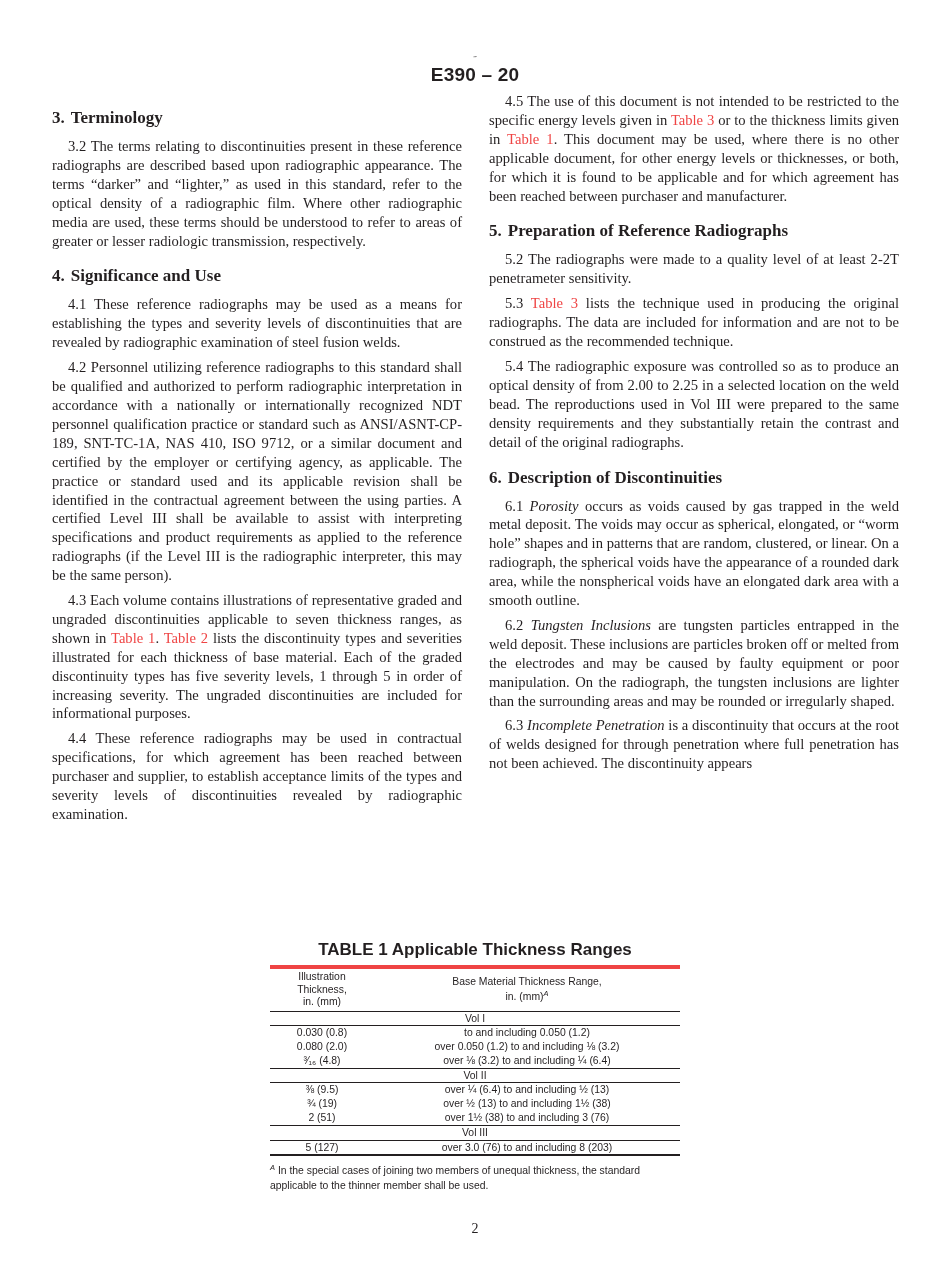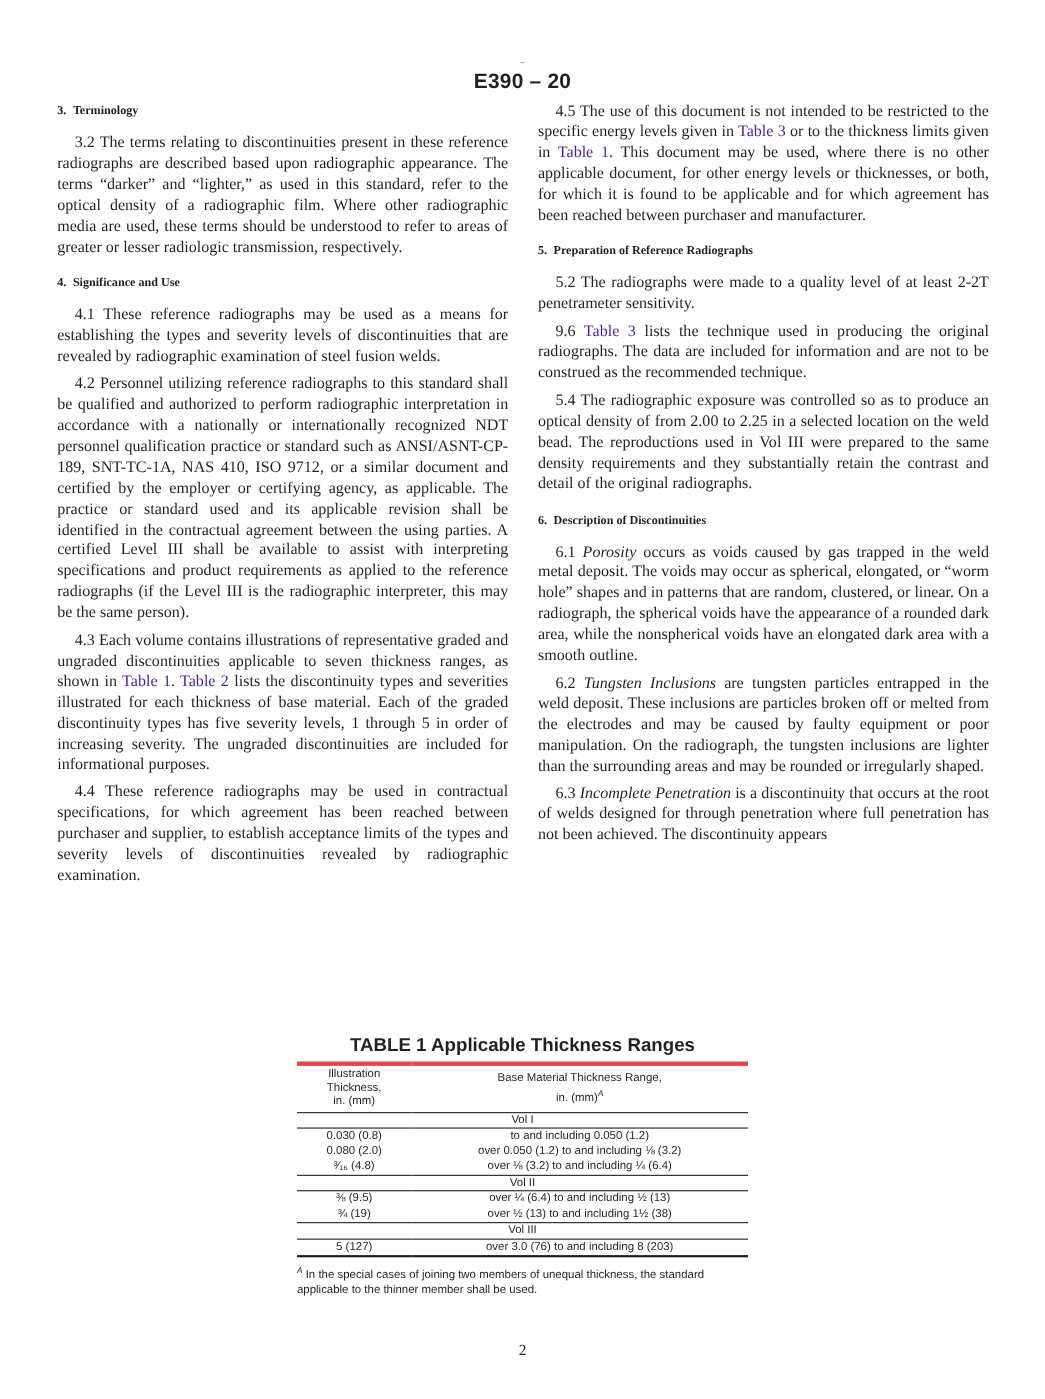--- a/index.html
+++ b/index.html
@@ -3,25 +3,25 @@
 <meta charset="utf-8">
 <style>
   html, body { margin: 0; padding: 0; background: #ffffff; }
   body { width: 950px; height: 1272px; position: relative; overflow: hidden; color: #231f20; }
   .header { position: absolute; top: 56px; left: 0; width: 950px; height: 30px; display: flex; justify-content: center; align-items: center; gap: 6px; flex-direction: column; }
   .logo { width: 40px; height: 26px; }
   .doc-id { font-family: "Liberation Sans", sans-serif; font-weight: bold; font-size: 19px; letter-spacing: 0.2px; }
   .col { position: absolute; top: 92px; width: 410px; font-family: "Liberation Serif", serif; font-size: 14.6px; line-height: 18.9px; text-align: justify; }
   .col.left { left: 52px; }
   .col.right { left: 489px; }
-  .col h2 { font-size: 11px; font-weight: bold; margin: 0 0 10px 0; line-height: 19px; }
+  .col h2 { font-size: 17px; font-weight: bold; margin: 16px 0 10px 0; line-height: 19px; }
   .col h2 .num { margin-right: 6px; }
   .col p { margin: 0 0 6px 0; text-indent: 16px; }
   .col .sec { margin-bottom: 14px; }
-  .link { color: #4c1d95; }
+  .link { color: #ef4444; }
   em { font-style: italic; }
   .table-wrap { position: absolute; top: 940px; left: 270px; width: 410px; font-family: "Liberation Sans", sans-serif; font-size: 10.4px; color: #231f20; }
   .table-title { text-align: center; font-weight: bold; font-size: 17px; margin-bottom: 5px; }
   table { width: 100%; border-collapse: collapse; }
   thead th { font-weight: normal; vertical-align: middle; text-align: center; padding: 2px 0; line-height: 12.5px; }
   thead tr { border-top: 4px solid #ef4444; border-bottom: 1px solid #231f20; }
   td { text-align: center; padding: 0; line-height: 13.8px; }
   td.c1 { width: 104px; }
   tr.vol td { border-bottom: 1px solid #231f20; }
   tr.vol-top td { border-top: 1px solid #231f20; }
@@ -55,21 +55,21 @@
   </div>
 </div>
 
 <div class="col right">
   <div class="sec">
     <p><span>4.5  The use of this document is not intended to be restricted to the specific energy levels given in </span><span class="link">Table 3</span><span> or to the thickness limits given in </span><span class="link">Table 1</span><span>. This document may be used, where there is no other applicable document, for other energy levels or thicknesses, or both, for which it is found to be applicable and for which agreement has been reached between purchaser and manufacturer.</span></p>
   </div>
   <div class="sec">
     <h2><span class="num">5.</span><span>Preparation of Reference Radiographs</span></h2>
     <p>5.2  The radiographs were made to a quality level of at least 2-2T penetrameter sensitivity.</p>
-    <p><span>9.6  </span><span class="link">Table 3</span><span> lists the technique used in producing the original radiographs. The data are included for information and are not to be construed as the recommended technique.</span></p>
+    <p><span>5.3  </span><span class="link">Table 3</span><span> lists the technique used in producing the original radiographs. The data are included for information and are not to be construed as the recommended technique.</span></p>
     <p>5.4 The radiographic exposure was controlled so as to produce an optical density of from 2.00 to 2.25 in a selected location on the weld bead. The reproductions used in Vol III were prepared to the same density requirements and they substantially retain the contrast and detail of the original radiographs.</p>
   </div>
   <div class="sec">
     <h2><span class="num">6.</span><span>Description of Discontinuities</span></h2>
     <p><span>6.1 </span><em>Porosity</em><span> occurs as voids caused by gas trapped in the weld metal deposit. The voids may occur as spherical, elongated, or “worm hole” shapes and in patterns that are random, clustered, or linear. On a radiograph, the spherical voids have the appearance of a rounded dark area, while the nonspherical voids have an elongated dark area with a smooth outline.</span></p>
     <p><span>6.2 </span><em>Tungsten Inclusions</em><span> are tungsten particles entrapped in the weld deposit. These inclusions are particles broken off or melted from the electrodes and may be caused by faulty equipment or poor manipulation. On the radiograph, the tungsten inclusions are lighter than the surrounding areas and may be rounded or irregularly shaped.</span></p>
     <p><span>6.3 </span><em>Incomplete Penetration</em><span> is a discontinuity that occurs at the root of welds designed for through penetration where full penetration has not been achieved. The discontinuity appears</span></p>
   </div>
 </div>
 
@@ -109,20 +109,24 @@
           <td colspan="2">Vol II</td>
         </tr>
         <tr>
           <td class="c1">⅜ (9.5)</td>
           <td>over ¼ (6.4) to and including ½ (13)</td>
         </tr>
         <tr>
           <td class="c1">¾ (19)</td>
           <td>over ½ (13) to and including 1½ (38)</td>
         </tr>
+        <tr>
+          <td class="c1">2 (51)</td>
+          <td>over 1½  (38) to and including 3 (76)</td>
+        </tr>
         <tr class="vol vol-top">
           <td colspan="2">Vol III</td>
         </tr>
         <tr class="last">
           <td class="c1">5 (127)</td>
           <td>over 3.0 (76) to and including 8 (203)</td>
         </tr>
       </tbody>
   </table>
   <div class="footnote"><sup>A</sup><span> In the special cases of joining two members of unequal thickness, the standard applicable to the thinner member shall be used.</span></div>

